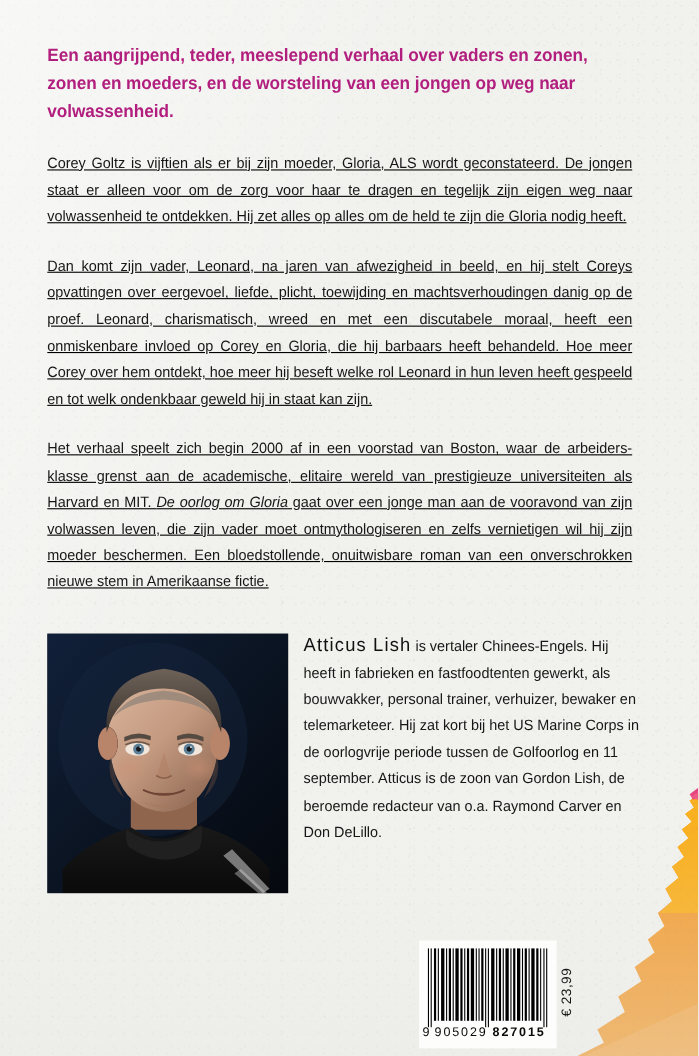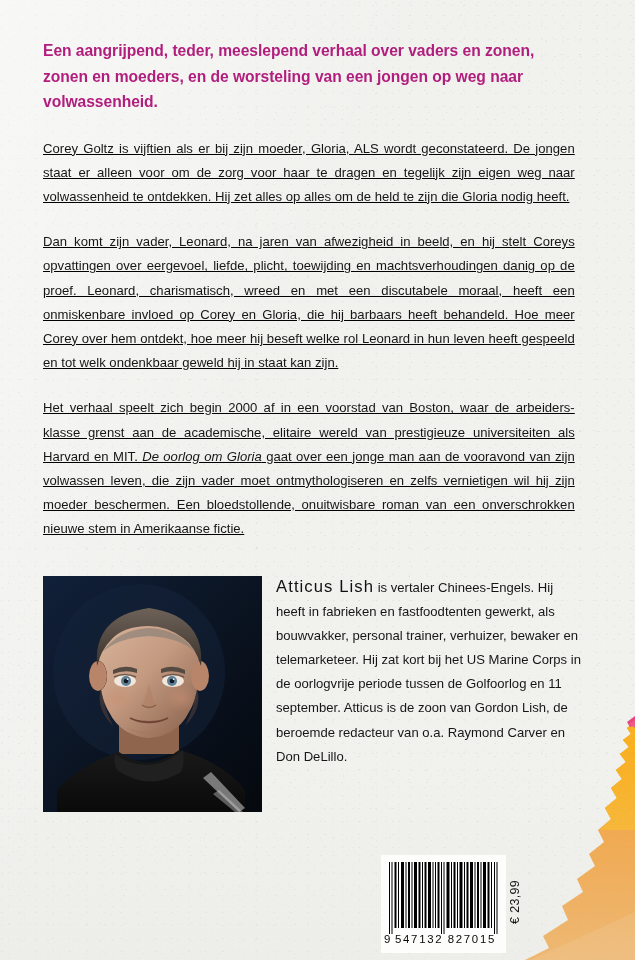--- a/index.html
+++ b/index.html
@@ -158,21 +158,21 @@
     display: flex;
     justify-content: space-between;
     align-items: flex-end;
     font-family: "Liberation Sans", sans-serif;
     font-size: 11.4px;
     color: #0a0a0a;
     letter-spacing: .2px;
   }
   .barcode-digits .grp-lead { margin-left: 1px; }
   .barcode-digits .grp-mid { letter-spacing: 1.7px; }
-  .barcode-digits .grp-end { letter-spacing: 1.7px; margin-right: 8px; }
+  .barcode-digits .grp-end { letter-spacing: 1.7px; margin-right: 8px; font-weight: bold; }
 
   .price-tag {
     position: absolute;
     left: 508px;
     top: 858px;
     z-index: 12;
     color: #161616;
     font-size: 12.4px;
     letter-spacing: .4px;
     white-space: nowrap;
@@ -336,20 +336,20 @@
           <rect x="192" y="0" width="6" height="132"></rect>
           <rect x="201" y="0" width="4" height="132"></rect>
           <rect x="208" y="0" width="2" height="132"></rect>
           <rect x="214" y="0" width="2" height="144"></rect>
           <rect x="219" y="0" width="2" height="144"></rect>
         </g>
       </svg>
     </div>
     <div class="barcode-digits">
       <span class="grp-lead">9</span>
-      <span class="grp-mid">547132</span>
+      <span class="grp-mid">905029</span>
       <span class="grp-end">827015</span>
     </div>
   </div>
 
   <div class="price-tag">€ 23,99</div>
 
 </div>
 
 </body></html>

